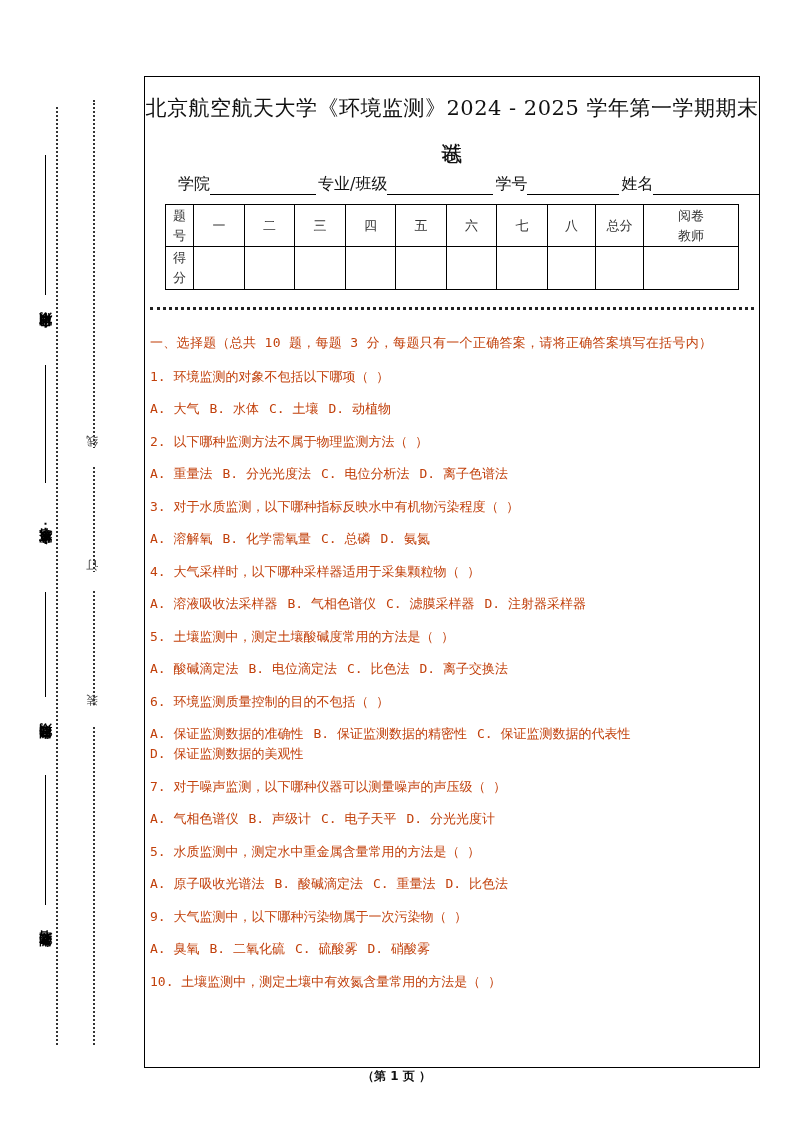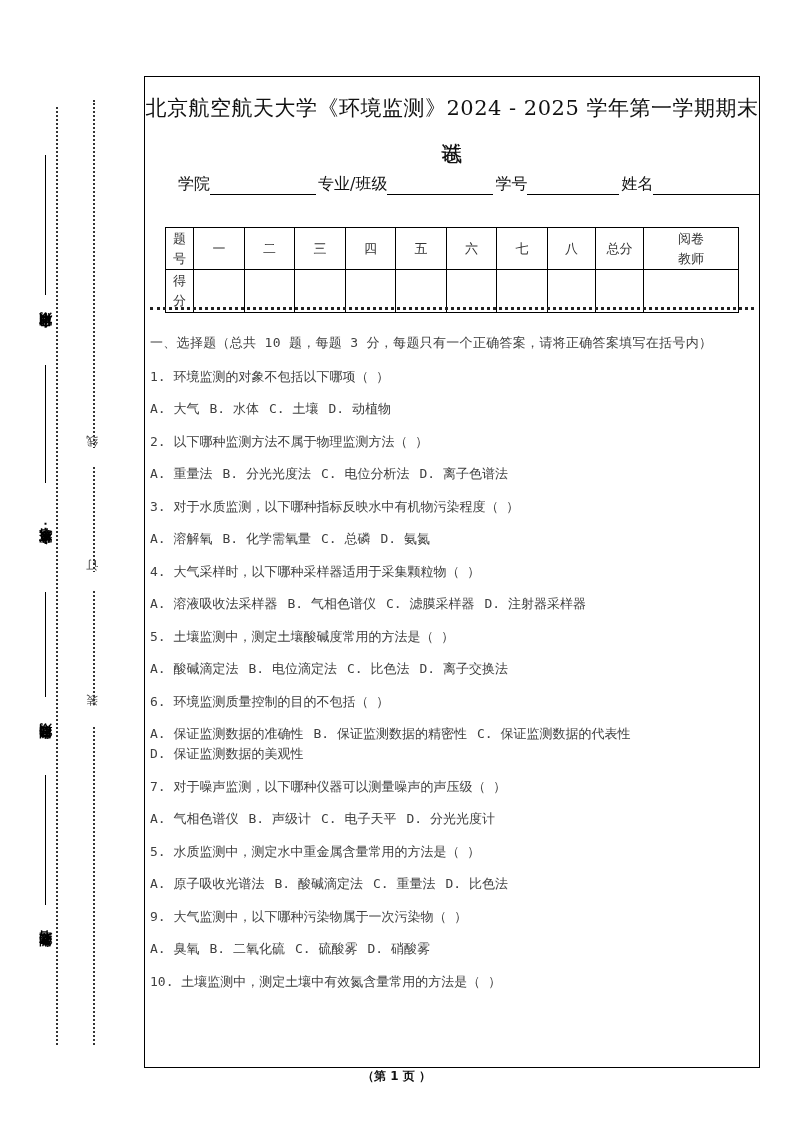--- a/index.html
+++ b/index.html
@@ -29,31 +29,31 @@
   .title {
     position: absolute; left: 0; top: 8px; width: 100%;
     text-align: center; font-family: "DejaVu Serif", serif; font-size: 21px; line-height: 46px; letter-spacing: 0.5px;
   }
   .title-line2 { top: 54px; }
   .info-row { position: absolute; left: 33px; top: 97px; font-size: 16px; font-family: "DejaVu Serif", serif; white-space: nowrap; }
   .info-row span { display: inline-block; vertical-align: bottom; }
   .blank { border-bottom: 1px solid #000; height: 14px; margin-right: 2px; }
 
   table.score {
-    position: absolute; left: 20px; top: 150px; border-collapse: collapse;
+    position: absolute; left: 20px; top: 127px; border-collapse: collapse;
     font-family: "DejaVu Serif", serif; font-size: 13px; color: #333;
   }
   table.score td { border: 1.5px solid #000; text-align: center; vertical-align: middle; }
   table.score tr.r1 td { height: 42px; }
   table.score tr.r2 td { height: 43px; }
   td.vert { line-height: 20px; padding: 0 4px; font-size: 13px; }
 
   .dot-sep { position: absolute; left: 5px; top: 230px; width: 604px; border-top: 3px dotted #222; }
 
-  .content { position: absolute; left: 5px; top: 255px; width: 606px; font-family: "DejaVu Sans Mono", monospace; font-size: 13px; color: #404040; }
+  .content { position: absolute; left: 5px; top: 255px; width: 606px; font-family: "DejaVu Sans Mono", monospace; font-size: 13px; color: #c2410c; }
   .section-hd { line-height: 22px; letter-spacing: 0.3px; }
   .q { margin-top: 12px; line-height: 21px; }
   .opts { margin-top: 12px; line-height: 20px; }
   .opts span { margin-right: 10px; }
 
   .footer { position: absolute; top: 1068px; left: 0; width: 793px; text-align: center; font-size: 12px; font-weight: bold; }
 </style>
 </head>
 <body>
 

